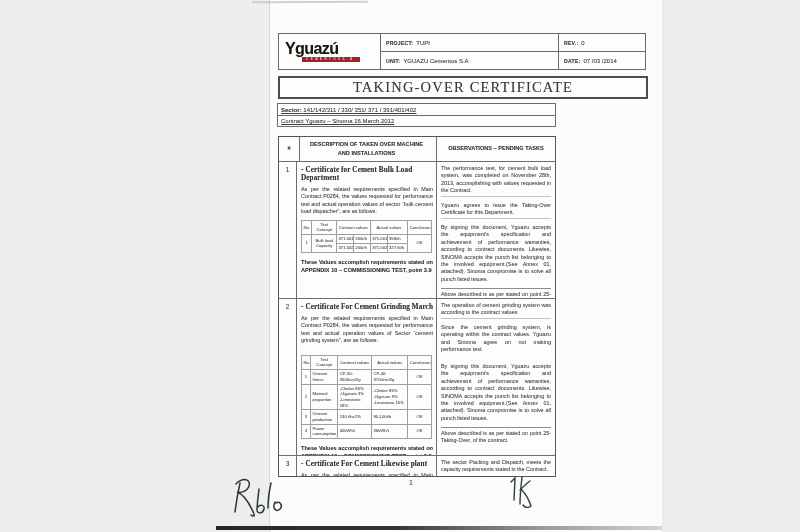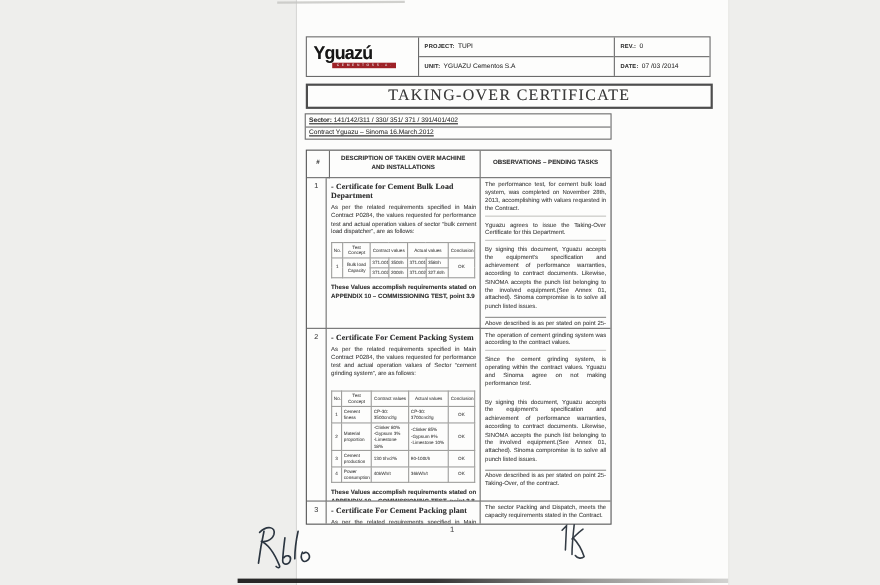--- a/index.html
+++ b/index.html
@@ -225,21 +225,21 @@
       </div>
       <div class="cell obs-cell last-col">
         <div class="body-p underlined">The performance test, for cement bulk load system, was completed on November 28th, 2013, accomplishing with values requested in the Contract.</div>
         <div class="body-p underlined">Yguazu agrees to issue the Taking-Over Certificate for this Department.</div>
         <div class="body-p">By signing this document, Yguazu accepts the equipment's specification and achievement of performance warranties, according to contract documents. Likewise, SINOMA accepts the punch list belonging to the involved equipment.(See Annex 01, attached). Sinoma compromise is to solve all punch listed issues.</div>
         <div class="body-p ruled-top">Above described is as per stated on point 25-Taking-Over, of the contract.</div>
       </div>
 
       <div class="cell num-cell">2</div>
       <div class="cell desc-cell">
-        <div class="cert-heading">- Certificate For Cement Packing System</div>
+        <div class="cert-heading">- Certificate For Cement Grinding March</div>
         <div class="body-p">As per the related requirements specified in Main Contract P0284, the values requested for performance test and actual operation values of Sector “cement grinding system”, are as follows:</div>
         <table class="mini-table" style="margin-top:10px">
           <colgroup>
               <col style="width:7%">
               <col style="width:21%">
               <col style="width:26%">
               <col style="width:28%">
               <col style="width:18%">
             </colgroup>
           <tbody>
@@ -291,21 +291,21 @@
       </div>
       <div class="cell obs-cell last-col">
         <div class="body-p underlined">The operation of cement grinding system was according to the contract values.</div>
         <div class="body-p">Since the cement grinding system, is operating within the contract values. Yguazu and Sinoma agree on not making performance test.</div>
         <div class="body-p gap-lg">By signing this document, Yguazu accepts the equipment's specification and achievement of performance warranties, according to contract documents. Likewise, SINOMA accepts the punch list belonging to the involved equipment.(See Annex 01, attached). Sinoma compromise is to solve all punch listed issues.</div>
         <div class="body-p ruled-top">Above described is as per stated on point 25-Taking-Over, of the contract.</div>
       </div>
 
       <div class="cell num-cell last-row">3</div>
       <div class="cell desc-cell last-row">
-        <div class="cert-heading">- Certificate For Cement Packing plant</div>
+        <div class="cert-heading">- Certificate For Cement Likewise plant</div>
         <div class="body-p">As per the related requirements specified in Main Contract</div>
       </div>
       <div class="cell obs-cell last-col last-row">
         <div class="body-p">The sector Packing and Dispatch, meets the capacity requirements stated in the Contract.</div>
       </div>
 
     </div>
 
     <div class="page-number">1</div>
 

